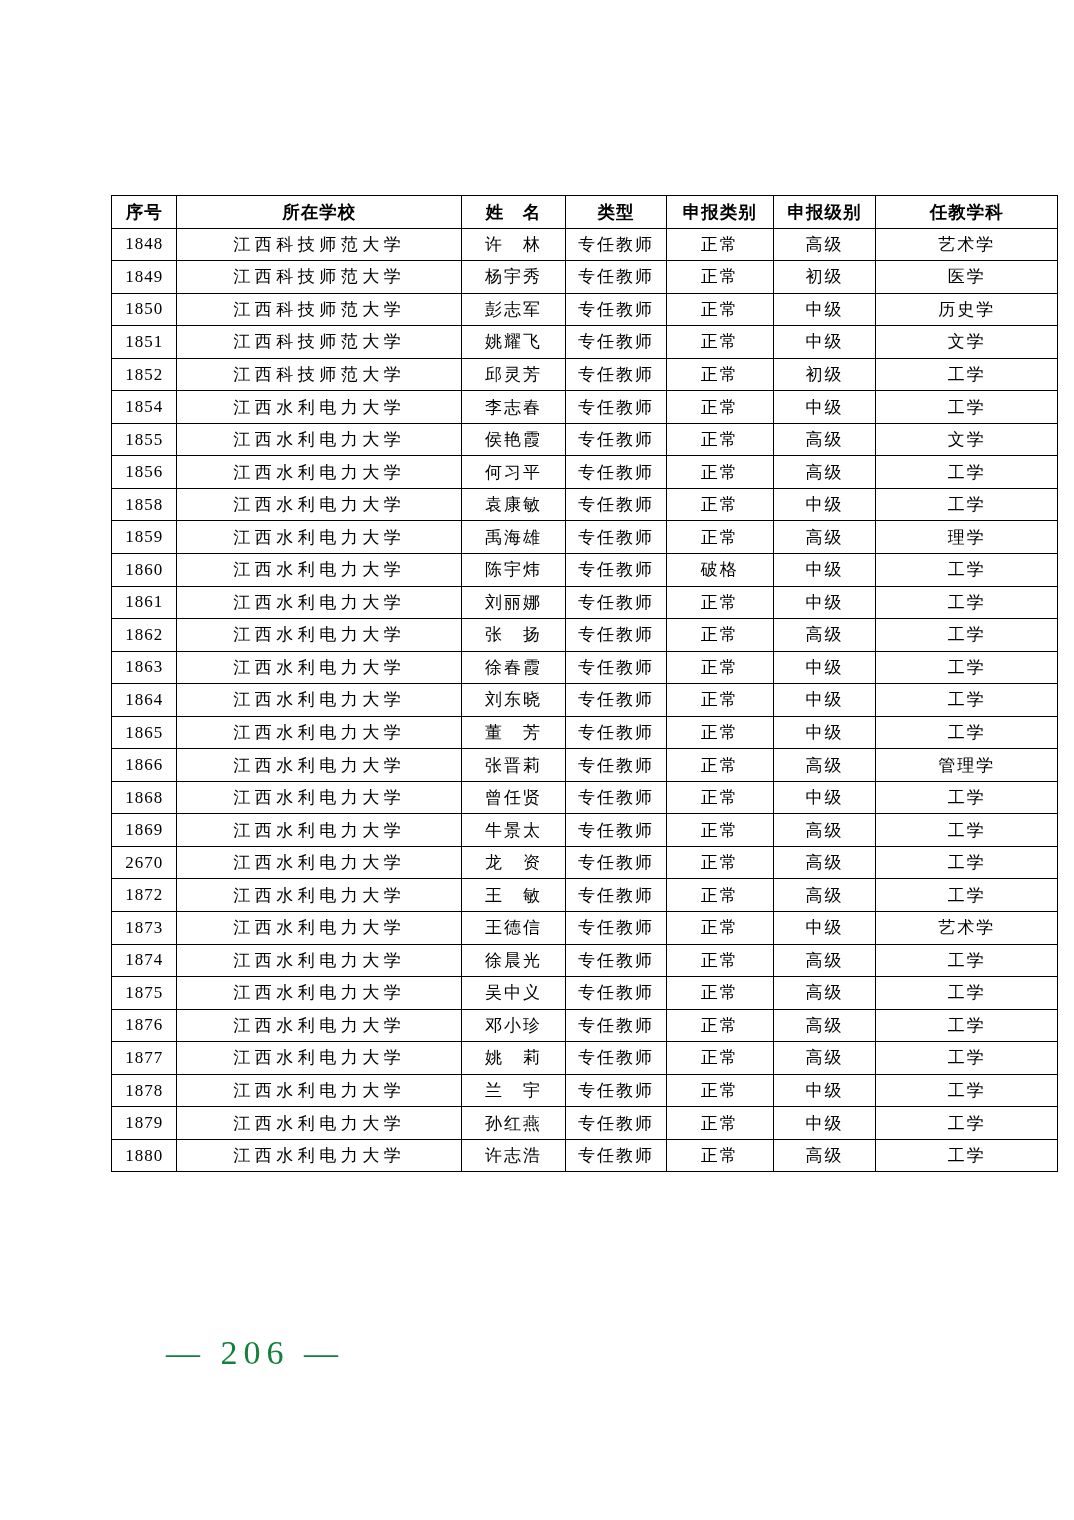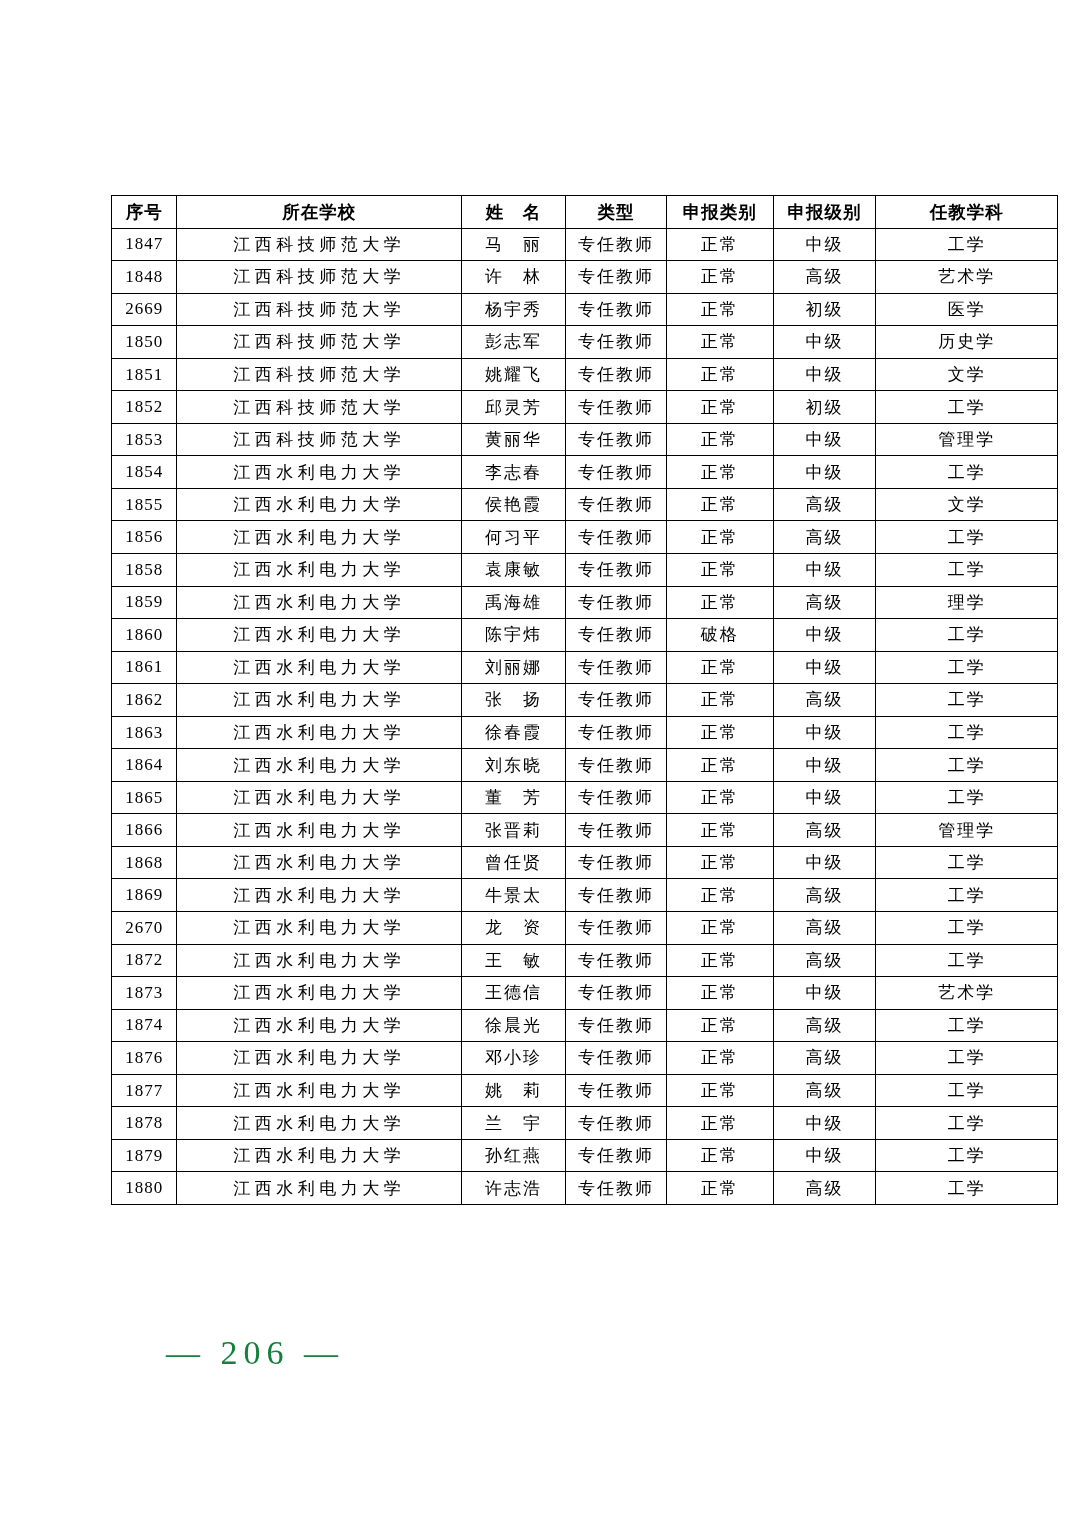--- a/index.html
+++ b/index.html
@@ -93,39 +93,30 @@
             <th>所在学校</th>
             <th>姓　名</th>
             <th>类型</th>
             <th>申报类别</th>
             <th>申报级别</th>
             <th>任教学科</th>
           </tr>
       </thead>
       <tbody>
           <tr>
-            <td class="col-num">1847</td>
-            <td class="col-school">江西科技师范大学</td>
-            <td class="col-name">马　丽</td>
-            <td class="col-type">专任教师</td>
-            <td class="col-cat">正常</td>
-            <td class="col-level">中级</td>
-            <td class="col-subject">工学</td>
-          </tr>
-          <tr>
             <td class="col-num">1848</td>
             <td class="col-school">江西科技师范大学</td>
             <td class="col-name">许　林</td>
             <td class="col-type">专任教师</td>
             <td class="col-cat">正常</td>
             <td class="col-level">高级</td>
             <td class="col-subject">艺术学</td>
           </tr>
           <tr>
-            <td class="col-num">2669</td>
+            <td class="col-num">1849</td>
             <td class="col-school">江西科技师范大学</td>
             <td class="col-name">杨宇秀</td>
             <td class="col-type">专任教师</td>
             <td class="col-cat">正常</td>
             <td class="col-level">初级</td>
             <td class="col-subject">医学</td>
           </tr>
           <tr>
             <td class="col-num">1850</td>
             <td class="col-school">江西科技师范大学</td>
@@ -147,137 +138,128 @@
           <tr>
             <td class="col-num">1852</td>
             <td class="col-school">江西科技师范大学</td>
             <td class="col-name">邱灵芳</td>
             <td class="col-type">专任教师</td>
             <td class="col-cat">正常</td>
             <td class="col-level">初级</td>
             <td class="col-subject">工学</td>
           </tr>
           <tr>
-            <td class="col-num">1853</td>
-            <td class="col-school">江西科技师范大学</td>
-            <td class="col-name">黄丽华</td>
-            <td class="col-type">专任教师</td>
-            <td class="col-cat">正常</td>
-            <td class="col-level">中级</td>
+            <td class="col-num">1854</td>
+            <td class="col-school">江西水利电力大学</td>
+            <td class="col-name">李志春</td>
+            <td class="col-type">专任教师</td>
+            <td class="col-cat">正常</td>
+            <td class="col-level">中级</td>
+            <td class="col-subject">工学</td>
+          </tr>
+          <tr>
+            <td class="col-num">1855</td>
+            <td class="col-school">江西水利电力大学</td>
+            <td class="col-name">侯艳霞</td>
+            <td class="col-type">专任教师</td>
+            <td class="col-cat">正常</td>
+            <td class="col-level">高级</td>
+            <td class="col-subject">文学</td>
+          </tr>
+          <tr>
+            <td class="col-num">1856</td>
+            <td class="col-school">江西水利电力大学</td>
+            <td class="col-name">何习平</td>
+            <td class="col-type">专任教师</td>
+            <td class="col-cat">正常</td>
+            <td class="col-level">高级</td>
+            <td class="col-subject">工学</td>
+          </tr>
+          <tr>
+            <td class="col-num">1858</td>
+            <td class="col-school">江西水利电力大学</td>
+            <td class="col-name">袁康敏</td>
+            <td class="col-type">专任教师</td>
+            <td class="col-cat">正常</td>
+            <td class="col-level">中级</td>
+            <td class="col-subject">工学</td>
+          </tr>
+          <tr>
+            <td class="col-num">1859</td>
+            <td class="col-school">江西水利电力大学</td>
+            <td class="col-name">禹海雄</td>
+            <td class="col-type">专任教师</td>
+            <td class="col-cat">正常</td>
+            <td class="col-level">高级</td>
+            <td class="col-subject">理学</td>
+          </tr>
+          <tr>
+            <td class="col-num">1860</td>
+            <td class="col-school">江西水利电力大学</td>
+            <td class="col-name">陈宇炜</td>
+            <td class="col-type">专任教师</td>
+            <td class="col-cat">破格</td>
+            <td class="col-level">中级</td>
+            <td class="col-subject">工学</td>
+          </tr>
+          <tr>
+            <td class="col-num">1861</td>
+            <td class="col-school">江西水利电力大学</td>
+            <td class="col-name">刘丽娜</td>
+            <td class="col-type">专任教师</td>
+            <td class="col-cat">正常</td>
+            <td class="col-level">中级</td>
+            <td class="col-subject">工学</td>
+          </tr>
+          <tr>
+            <td class="col-num">1862</td>
+            <td class="col-school">江西水利电力大学</td>
+            <td class="col-name">张　扬</td>
+            <td class="col-type">专任教师</td>
+            <td class="col-cat">正常</td>
+            <td class="col-level">高级</td>
+            <td class="col-subject">工学</td>
+          </tr>
+          <tr>
+            <td class="col-num">1863</td>
+            <td class="col-school">江西水利电力大学</td>
+            <td class="col-name">徐春霞</td>
+            <td class="col-type">专任教师</td>
+            <td class="col-cat">正常</td>
+            <td class="col-level">中级</td>
+            <td class="col-subject">工学</td>
+          </tr>
+          <tr>
+            <td class="col-num">1864</td>
+            <td class="col-school">江西水利电力大学</td>
+            <td class="col-name">刘东晓</td>
+            <td class="col-type">专任教师</td>
+            <td class="col-cat">正常</td>
+            <td class="col-level">中级</td>
+            <td class="col-subject">工学</td>
+          </tr>
+          <tr>
+            <td class="col-num">1865</td>
+            <td class="col-school">江西水利电力大学</td>
+            <td class="col-name">董　芳</td>
+            <td class="col-type">专任教师</td>
+            <td class="col-cat">正常</td>
+            <td class="col-level">中级</td>
+            <td class="col-subject">工学</td>
+          </tr>
+          <tr>
+            <td class="col-num">1866</td>
+            <td class="col-school">江西水利电力大学</td>
+            <td class="col-name">张晋莉</td>
+            <td class="col-type">专任教师</td>
+            <td class="col-cat">正常</td>
+            <td class="col-level">高级</td>
             <td class="col-subject">管理学</td>
           </tr>
           <tr>
-            <td class="col-num">1854</td>
-            <td class="col-school">江西水利电力大学</td>
-            <td class="col-name">李志春</td>
-            <td class="col-type">专任教师</td>
-            <td class="col-cat">正常</td>
-            <td class="col-level">中级</td>
-            <td class="col-subject">工学</td>
-          </tr>
-          <tr>
-            <td class="col-num">1855</td>
-            <td class="col-school">江西水利电力大学</td>
-            <td class="col-name">侯艳霞</td>
-            <td class="col-type">专任教师</td>
-            <td class="col-cat">正常</td>
-            <td class="col-level">高级</td>
-            <td class="col-subject">文学</td>
-          </tr>
-          <tr>
-            <td class="col-num">1856</td>
-            <td class="col-school">江西水利电力大学</td>
-            <td class="col-name">何习平</td>
-            <td class="col-type">专任教师</td>
-            <td class="col-cat">正常</td>
-            <td class="col-level">高级</td>
-            <td class="col-subject">工学</td>
-          </tr>
-          <tr>
-            <td class="col-num">1858</td>
-            <td class="col-school">江西水利电力大学</td>
-            <td class="col-name">袁康敏</td>
-            <td class="col-type">专任教师</td>
-            <td class="col-cat">正常</td>
-            <td class="col-level">中级</td>
-            <td class="col-subject">工学</td>
-          </tr>
-          <tr>
-            <td class="col-num">1859</td>
-            <td class="col-school">江西水利电力大学</td>
-            <td class="col-name">禹海雄</td>
-            <td class="col-type">专任教师</td>
-            <td class="col-cat">正常</td>
-            <td class="col-level">高级</td>
-            <td class="col-subject">理学</td>
-          </tr>
-          <tr>
-            <td class="col-num">1860</td>
-            <td class="col-school">江西水利电力大学</td>
-            <td class="col-name">陈宇炜</td>
-            <td class="col-type">专任教师</td>
-            <td class="col-cat">破格</td>
-            <td class="col-level">中级</td>
-            <td class="col-subject">工学</td>
-          </tr>
-          <tr>
-            <td class="col-num">1861</td>
-            <td class="col-school">江西水利电力大学</td>
-            <td class="col-name">刘丽娜</td>
-            <td class="col-type">专任教师</td>
-            <td class="col-cat">正常</td>
-            <td class="col-level">中级</td>
-            <td class="col-subject">工学</td>
-          </tr>
-          <tr>
-            <td class="col-num">1862</td>
-            <td class="col-school">江西水利电力大学</td>
-            <td class="col-name">张　扬</td>
-            <td class="col-type">专任教师</td>
-            <td class="col-cat">正常</td>
-            <td class="col-level">高级</td>
-            <td class="col-subject">工学</td>
-          </tr>
-          <tr>
-            <td class="col-num">1863</td>
-            <td class="col-school">江西水利电力大学</td>
-            <td class="col-name">徐春霞</td>
-            <td class="col-type">专任教师</td>
-            <td class="col-cat">正常</td>
-            <td class="col-level">中级</td>
-            <td class="col-subject">工学</td>
-          </tr>
-          <tr>
-            <td class="col-num">1864</td>
-            <td class="col-school">江西水利电力大学</td>
-            <td class="col-name">刘东晓</td>
-            <td class="col-type">专任教师</td>
-            <td class="col-cat">正常</td>
-            <td class="col-level">中级</td>
-            <td class="col-subject">工学</td>
-          </tr>
-          <tr>
-            <td class="col-num">1865</td>
-            <td class="col-school">江西水利电力大学</td>
-            <td class="col-name">董　芳</td>
-            <td class="col-type">专任教师</td>
-            <td class="col-cat">正常</td>
-            <td class="col-level">中级</td>
-            <td class="col-subject">工学</td>
-          </tr>
-          <tr>
-            <td class="col-num">1866</td>
-            <td class="col-school">江西水利电力大学</td>
-            <td class="col-name">张晋莉</td>
-            <td class="col-type">专任教师</td>
-            <td class="col-cat">正常</td>
-            <td class="col-level">高级</td>
-            <td class="col-subject">管理学</td>
-          </tr>
-          <tr>
             <td class="col-num">1868</td>
             <td class="col-school">江西水利电力大学</td>
             <td class="col-name">曾任贤</td>
             <td class="col-type">专任教师</td>
             <td class="col-cat">正常</td>
             <td class="col-level">中级</td>
             <td class="col-subject">工学</td>
           </tr>
           <tr>
             <td class="col-num">1869</td>
@@ -312,20 +294,29 @@
             <td class="col-name">王德信</td>
             <td class="col-type">专任教师</td>
             <td class="col-cat">正常</td>
             <td class="col-level">中级</td>
             <td class="col-subject">艺术学</td>
           </tr>
           <tr>
             <td class="col-num">1874</td>
             <td class="col-school">江西水利电力大学</td>
             <td class="col-name">徐晨光</td>
+            <td class="col-type">专任教师</td>
+            <td class="col-cat">正常</td>
+            <td class="col-level">高级</td>
+            <td class="col-subject">工学</td>
+          </tr>
+          <tr>
+            <td class="col-num">1875</td>
+            <td class="col-school">江西水利电力大学</td>
+            <td class="col-name">吴中义</td>
             <td class="col-type">专任教师</td>
             <td class="col-cat">正常</td>
             <td class="col-level">高级</td>
             <td class="col-subject">工学</td>
           </tr>
           <tr>
             <td class="col-num">1876</td>
             <td class="col-school">江西水利电力大学</td>
             <td class="col-name">邓小珍</td>
             <td class="col-type">专任教师</td>

